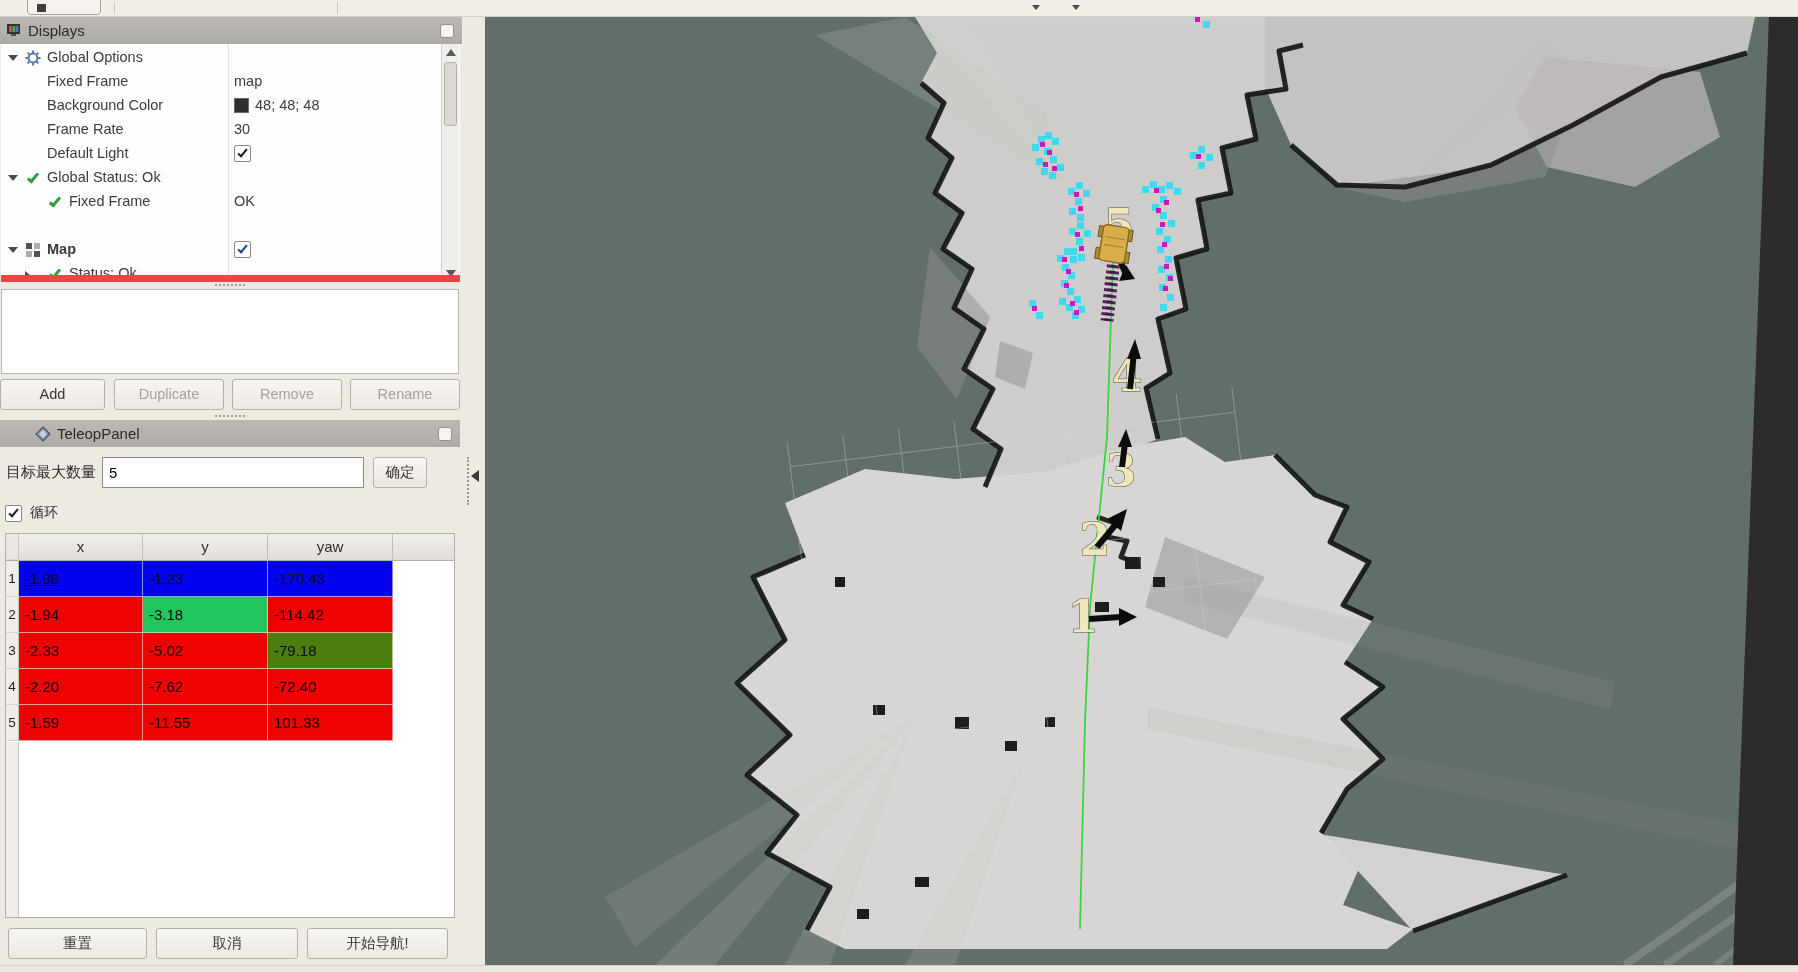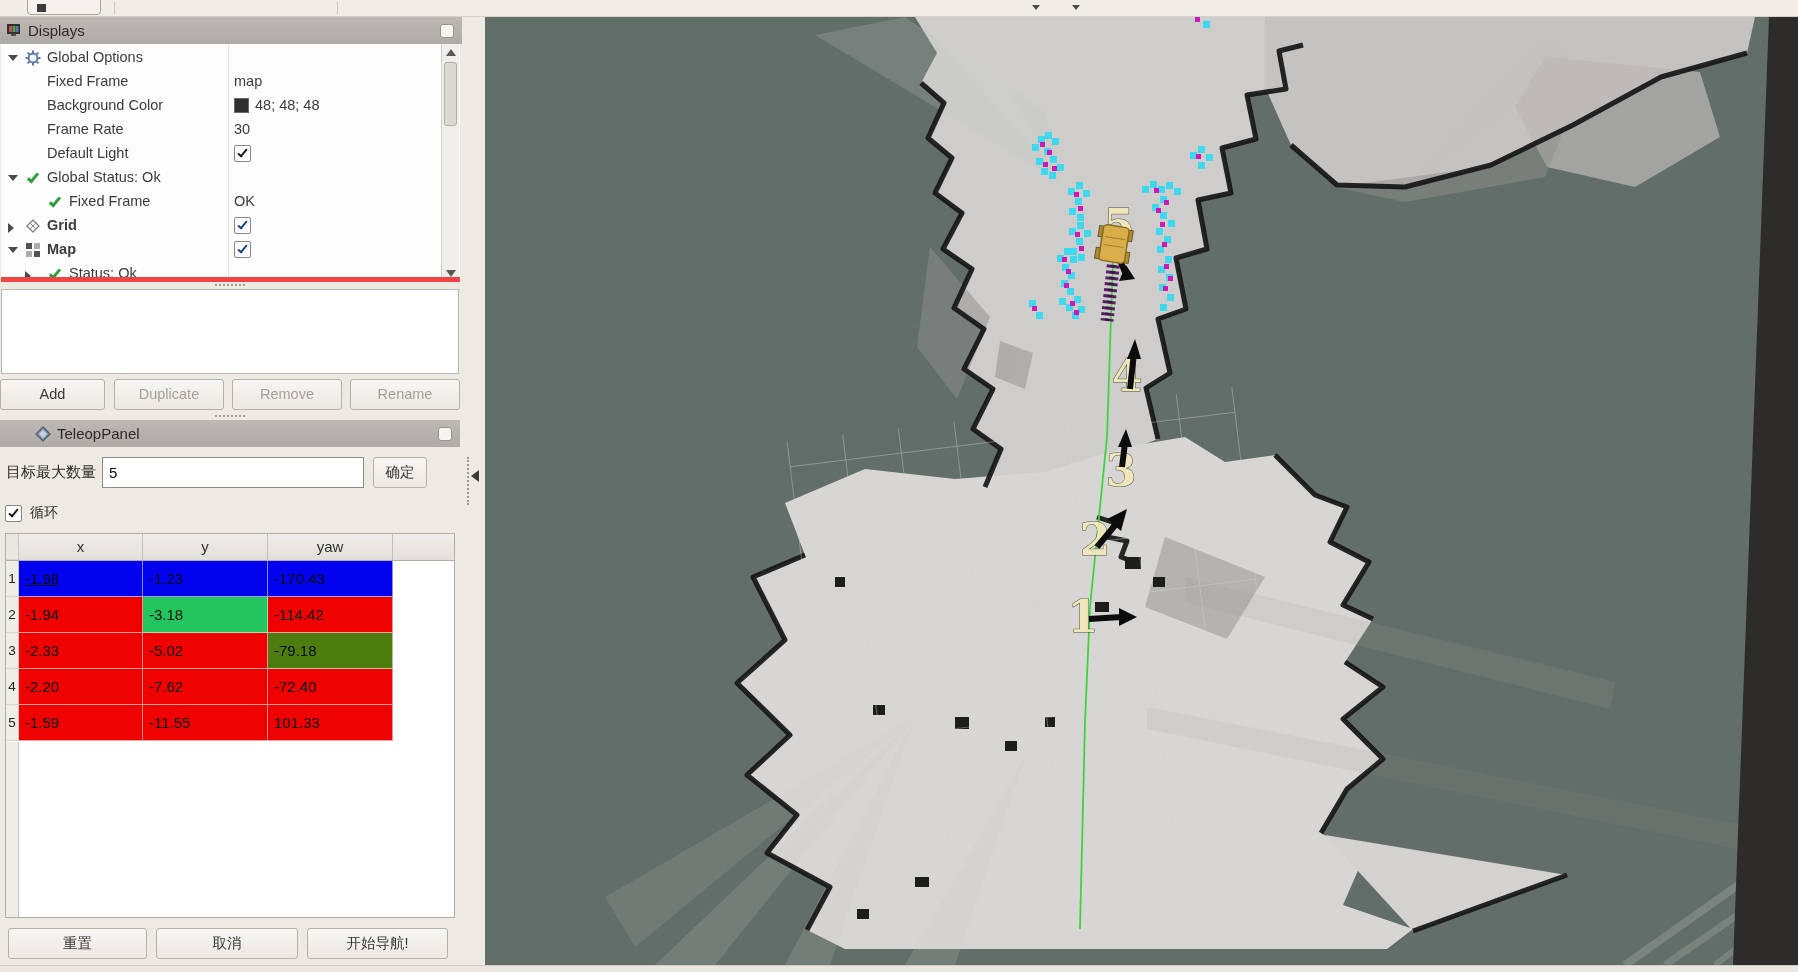--- a/index.html
+++ b/index.html
@@ -14,21 +14,21 @@
   .tb-caret { position:absolute; top:5px; width:0; height:0; border-left:4px solid transparent; border-right:4px solid transparent; border-top:5px solid #4c4c4a; }
 
   
   .left-col { position:absolute; left:0; top:17px; width:462px; height:948px; background:#edeae4; }
 
   .panel-header { position:relative; height:27px; background:linear-gradient(#bcb8b4,#aeaaa6); display:flex; align-items:center; padding-left:6px; font-size:15px; color:#2c2a27; }
   .panel-header .ph-title { margin-left:6px; }
   .float-btn { position:absolute; right:8px; top:7px; width:14px; height:14px; background:#f6f4ef; border:1px solid #98948c; border-radius:3px; }
 
   
-  .tree { position:absolute; left:1px; top:27px; width:459px; height:238px; background:#fdfdfd; border-bottom:5px solid #ef4444; overflow:hidden; }
+  .tree { position:absolute; left:1px; top:27px; width:459px; height:238px; background:#fdfdfd; border-bottom:7px solid #ef4444; overflow:hidden; }
   .tree-colsep { position:absolute; left:227px; top:0; width:1px; height:100%; background:#e4e2de; }
   .trow { position:absolute; left:0; width:440px; height:24px; font-size:14.5px; }
   .trow .arr { position:absolute; left:7px; top:9px; }
   .trow .t-icon { position:absolute; left:24px; top:4px; width:16px; height:16px; }
   .trow .t-icon.child { left:46px; }
   .trow .lbl { position:absolute; left:46px; top:3px; color:#3b3b3b; }
   .trow .lbl.child { left:68px; }
   .trow .val { position:absolute; left:233px; top:3px; color:#3b3b3b; }
   .disp-name { color:#2465b0; font-weight:bold; }
   .arr-down { width:0; height:0; border-left:5px solid transparent; border-right:5px solid transparent; border-top:6px solid #4a4a48; }
@@ -168,31 +168,20 @@
     </div>
 
     <div class="trow" style="top:146px">
       <span class="t-icon child">
           <span class="green-check"></span>
         </span>
       <span class="lbl child">Fixed Frame</span>
       <span class="val">OK</span>
     </div>
 
-    <div class="trow" style="top:170px">
-      <span class="arr arr-right"></span>
-      <svg class="t-icon" viewBox="0 0 16 16">
-        <path d="M8,2 L14,8 L8,14 L2,8 Z" fill="none" stroke="#8b8781" stroke-width="1.4"></path>
-        <path d="M5,5 L11,11 M11,5 L5,11" stroke="#8b8781" stroke-width="1"></path>
-      </svg>
-      <span class="lbl disp-name">Grid</span>
-      <span class="cb inval">
-          <span class="tick"></span>
-        </span>
-    </div>
 
     <div class="trow" style="top:194px">
       <span class="arr arr-down"></span>
       <svg class="t-icon" viewBox="0 0 16 16">
         <rect x="1" y="1" width="6" height="6" fill="#54524e"></rect>
           <rect x="9" y="1" width="6" height="6" fill="#b0ada8"></rect>
         <rect x="1" y="9" width="6" height="6" fill="#b0ada8"></rect>
           <rect x="9" y="9" width="6" height="6" fill="#54524e"></rect>
       </svg>
       <span class="lbl disp-name">Map</span>

